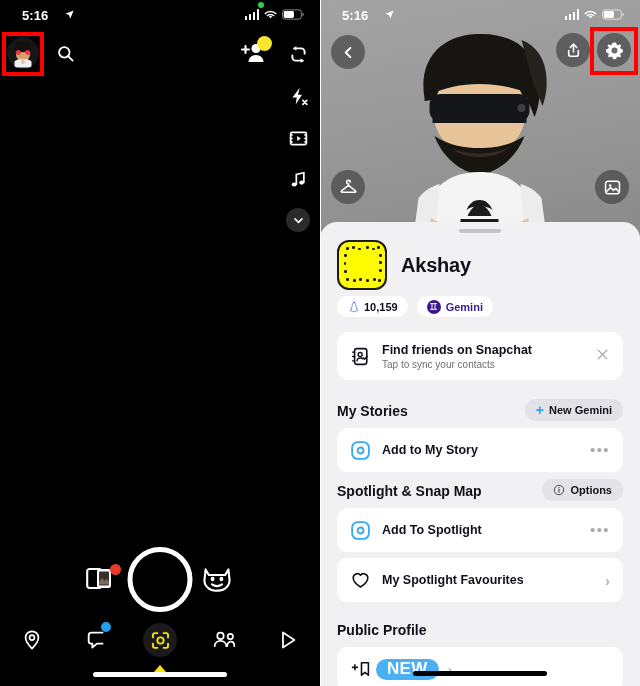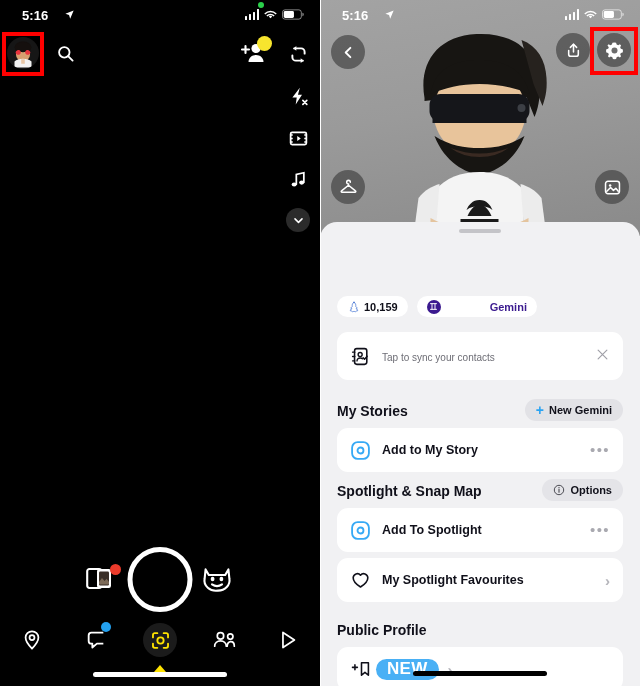--- a/index.html
+++ b/index.html
@@ -75,21 +75,21 @@
   .prof-head { position:absolute; left:17px; top:18px; display:flex; align-items:center; gap:14px; }
   .snapcode { width:50px; height:50px; border-radius:12px; background:#fffc00; border:2.5px solid #1b1b1b; position:relative; }
   .snapcode i { position:absolute; width:2.6px; height:2.6px; border-radius:50%; background:#1b1b1b; }
   .prof-name { font-size:20px; font-weight:bold; color:#10101a; letter-spacing:-.2px; }
 
   .chips { position:absolute; left:17px; top:74px; display:flex; gap:9px; }
   .chip { height:21px; padding:0 10px; border-radius:11px; background:#fff; display:flex; align-items:center; gap:5px;
     font-size:11px; font-weight:bold; color:#10101a; }
   .zodiac-dot { width:14px; height:14px; border-radius:50%; background:#3b1a8f; display:flex; align-items:center; justify-content:center;
     font-size:8px; color:#fff; font-weight:bold; }
-  .chip-gemini-label { color:#3b1a8f;margin-left:44px; }
+  .chip-gemini-label { color:#3b1a8f; }
 
   .card { position:absolute; left:17px; width:286px; background:#fff; border-radius:11px; }
   .card-row { display:flex; align-items:center; height:100%; padding:0 13px; }
   .row-icon { width:26px; flex:none; display:flex; align-items:center; }
   .row-text { flex:1; margin-left:6px; }
   .row-title { font-size:12.5px; font-weight:bold; color:#10101a; }
   .row-sub { font-size:10px; color:#6d6d75; margin-top:2px; }
   .dots { color:#a9a9b0; font-size:15px; letter-spacing:1.4px; line-height:8px; }
 
   .sec-head { position:absolute; left:17px; font-size:14px; font-weight:bold; color:#10101a; }
@@ -339,20 +339,43 @@
             <rect x="2.2" y="2.2" width="13" height="8.6" rx="1.9" fill="#fff"></rect>
             <path d="M26 4.4v4.2c1.1-.3 1.6-1 1.6-2.1S27.1 4.7 26 4.4z" fill="#fff" fill-opacity=".7"></path>
           </svg>
         </div>
       </div>
     </div>
 
     <div class="sheet">
       <div class="grabber"></div>
 
+      <div class="prof-head">
+        <div class="snapcode">
+          <i style="left:7px;top:5px"></i>
+            <i style="left:13px;top:4px"></i>
+            <i style="left:19px;top:5.5px"></i>
+          <i style="left:27px;top:4px"></i>
+            <i style="left:33px;top:5.5px"></i>
+            <i style="left:38px;top:4px"></i>
+          <i style="left:5px;top:12px"></i>
+            <i style="left:40px;top:12px"></i>
+          <i style="left:4.5px;top:20px"></i>
+            <i style="left:40px;top:19px"></i>
+          <i style="left:5px;top:28px"></i>
+            <i style="left:40px;top:27px"></i>
+          <i style="left:7px;top:36px"></i>
+            <i style="left:14px;top:37px"></i>
+            <i style="left:20px;top:36px"></i>
+          <i style="left:27px;top:37px"></i>
+            <i style="left:34px;top:36px"></i>
+            <i style="left:39px;top:37px"></i>
+        </div>
+        <div class="prof-name">Akshay</div>
+      </div>
 
       <div class="chips">
         <div class="chip">
           <svg width="12" height="12" viewBox="0 0 24 24">
             <path d="M12 2.6c3.6 0 5.6 2.6 5.6 6 0 1.3-.2 2.4 0 3 .4 1 2.3 1.4 3 2 .5.5-.3 1.3-2.3 1.8.3 1.5 2.3 2.5 3.4 2.8.6.2.5.8-.5 1.2-1.2.5-2.7.3-3.2.9-.3.4-.2 1.2-.9 1.2-.9 0-1.8-.8-3.1-.8s-2.2.8-3.1.8c-.7 0-.6-.8-.9-1.2-.5-.6-2-.4-3.2-.9-1-.4-1.1-1-.5-1.2 1.1-.3 3.1-1.3 3.4-2.8-2-.5-2.8-1.3-2.3-1.8.7-.6 2.6-1 3-2 .2-.6 0-1.7 0-3 0-3.4 2-6 5.6-6z" fill="none" stroke="#4a78d4" stroke-width="1.5"></path>
           </svg>
           <span>10,159</span>
         </div>
         <div class="chip">
           <div class="zodiac-dot">
@@ -369,20 +392,21 @@
           <div class="row-icon">
             <svg width="21" height="21" viewBox="0 0 24 24">
               <rect x="5.2" y="3" width="14" height="18" rx="2.6" fill="none" stroke="#10101a" stroke-width="1.8"></rect>
               <path d="M3 7h2.4M3 12h2.4M3 17h2.4" stroke="#10101a" stroke-width="1.7" stroke-linecap="round"></path>
               <circle cx="11.6" cy="9.8" r="2.3" fill="none" stroke="#10101a" stroke-width="1.6"></circle>
               <path d="M8 17c0-2 1.6-3.3 3.6-3.3 1 0 2 .3 2.6.9" fill="none" stroke="#10101a" stroke-width="1.6" stroke-linecap="round"></path>
               <path d="M15 13.4l1.6 1.7 3-3.4" fill="none" stroke="#10101a" stroke-width="1.7" stroke-linecap="round" stroke-linejoin="round"></path>
             </svg>
           </div>
           <div class="row-text">
+            <div class="row-title">Find friends on Snapchat</div>
             <div class="row-sub">Tap to sync your contacts</div>
           </div>
           <div>
             <svg width="15" height="15" viewBox="0 0 24 24">
               <path d="M5 5 19 19M19 5 5 19" stroke="#a0a0a8" stroke-width="1.9" stroke-linecap="round"></path>
             </svg>
           </div>
         </div>
       </div>
 

